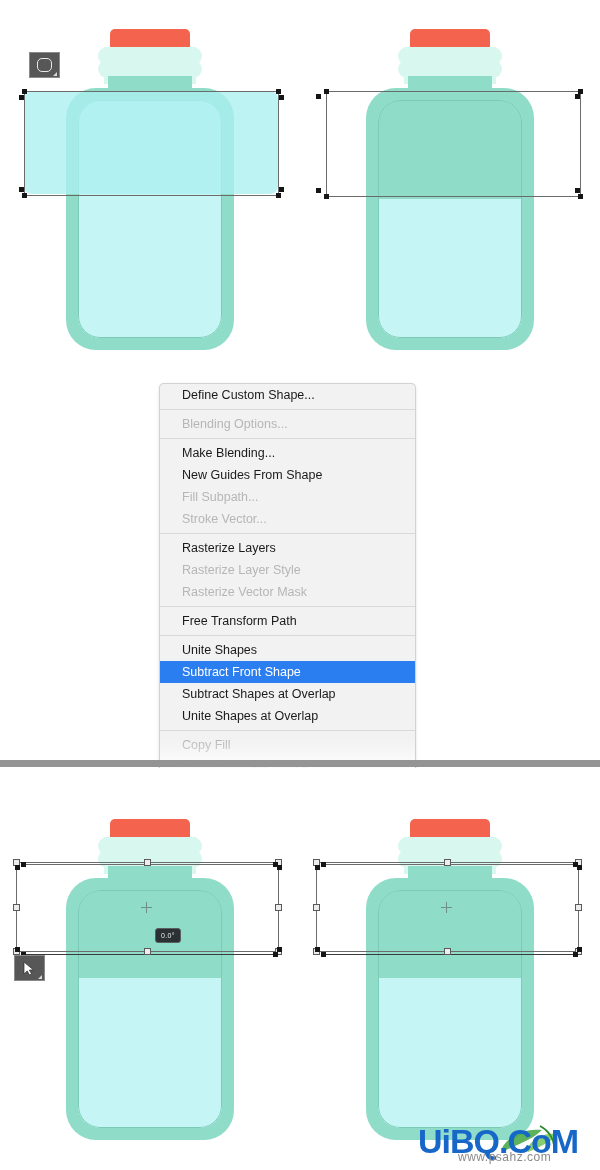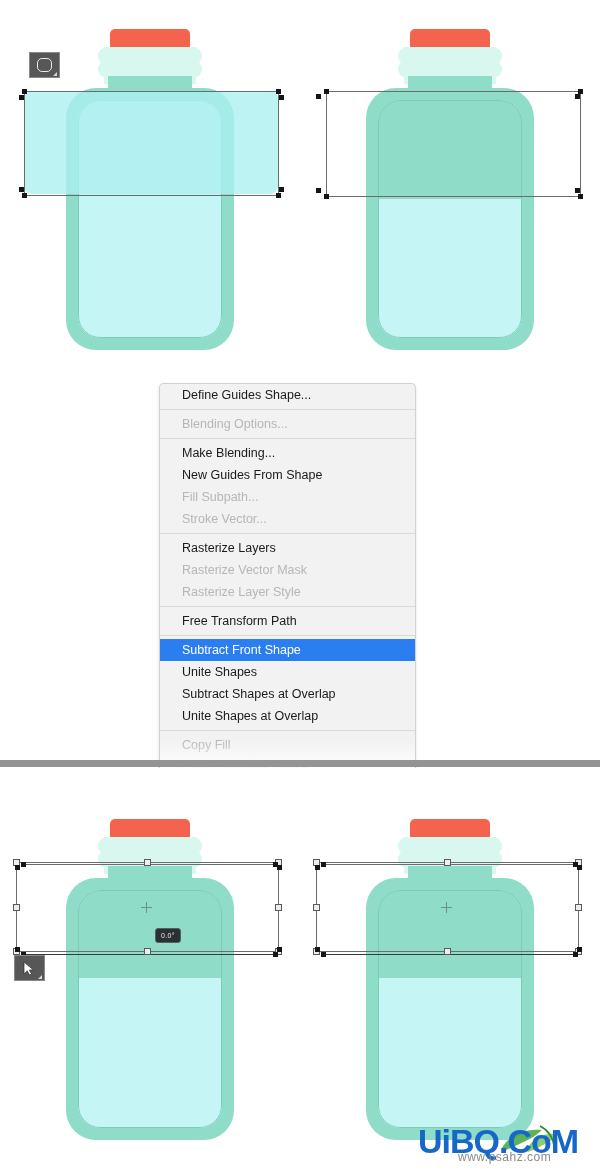--- a/index.html
+++ b/index.html
@@ -338,37 +338,37 @@
   <div class="anchor" style="left:26px;top:196px;"></div>
   <div class="anchor" style="left:280px;top:196px;"></div>
   <div class="anchor" style="left:18px;top:96px;"></div>
   <div class="anchor" style="left:277px;top:96px;"></div>
   <div class="anchor" style="left:18px;top:190px;"></div>
   <div class="anchor" style="left:277px;top:190px;"></div>
 </div>
 
 <div class="ctx-menu">
   <div id="ctx-items">
-      <div class="ctx-item">Define Guides Shape...</div>
+      <div class="ctx-item">Define Custom Shape...</div>
       <div class="ctx-sep"></div>
       <div class="ctx-item disabled">Blending Options...</div>
       <div class="ctx-sep"></div>
       <div class="ctx-item">Make Blending...</div>
       <div class="ctx-item">New Guides From Shape</div>
       <div class="ctx-item disabled">Fill Subpath...</div>
       <div class="ctx-item disabled">Stroke Vector...</div>
       <div class="ctx-sep"></div>
       <div class="ctx-item">Rasterize Layers</div>
+      <div class="ctx-item disabled">Rasterize Layer Style</div>
       <div class="ctx-item disabled">Rasterize Vector Mask</div>
-      <div class="ctx-item disabled">Rasterize Layer Style</div>
       <div class="ctx-sep"></div>
       <div class="ctx-item">Free Transform Path</div>
       <div class="ctx-sep"></div>
+      <div class="ctx-item">Unite Shapes</div>
       <div class="ctx-item selected">Subtract Front Shape</div>
-      <div class="ctx-item">Unite Shapes</div>
       <div class="ctx-item">Subtract Shapes at Overlap</div>
       <div class="ctx-item">Unite Shapes at Overlap</div>
       <div class="ctx-sep"></div>
       <div class="ctx-item disabled">Copy Fill</div>
       <div class="ctx-item disabled">Copy Complete Stroke</div>
     </div>
   <div class="ctx-fade"></div>
 </div>
 
 <div class="divider" style="top:760px;"></div>

